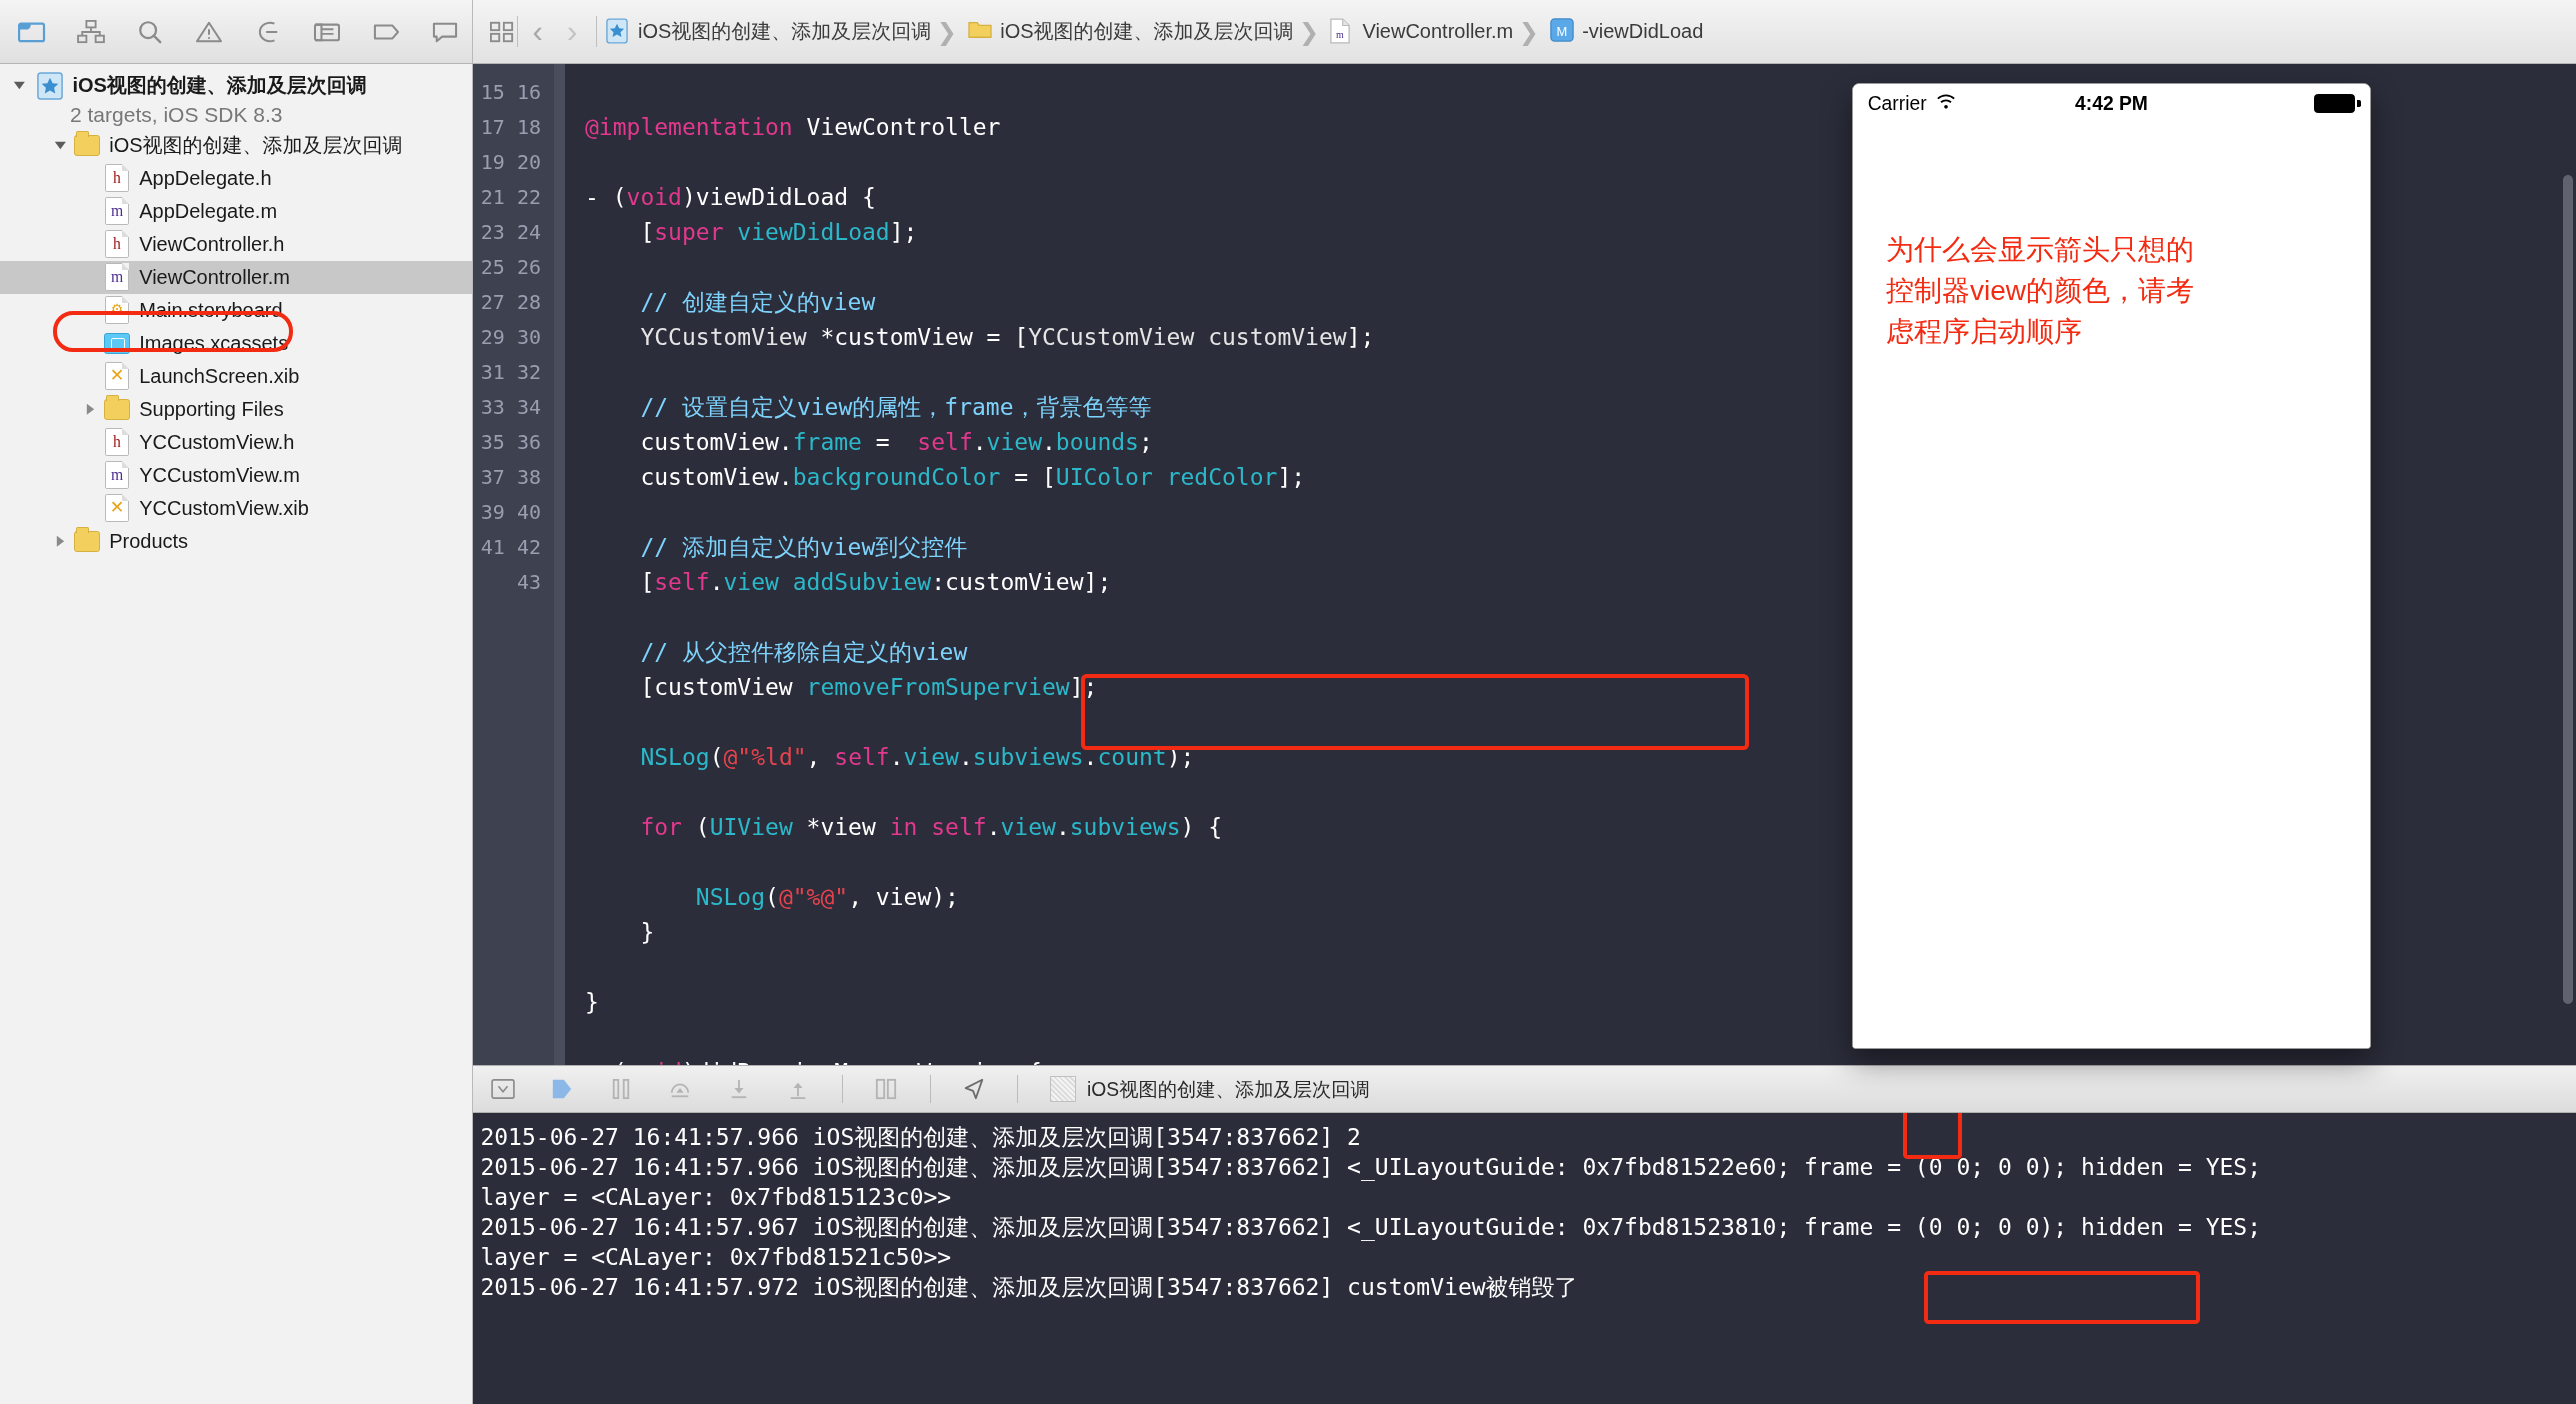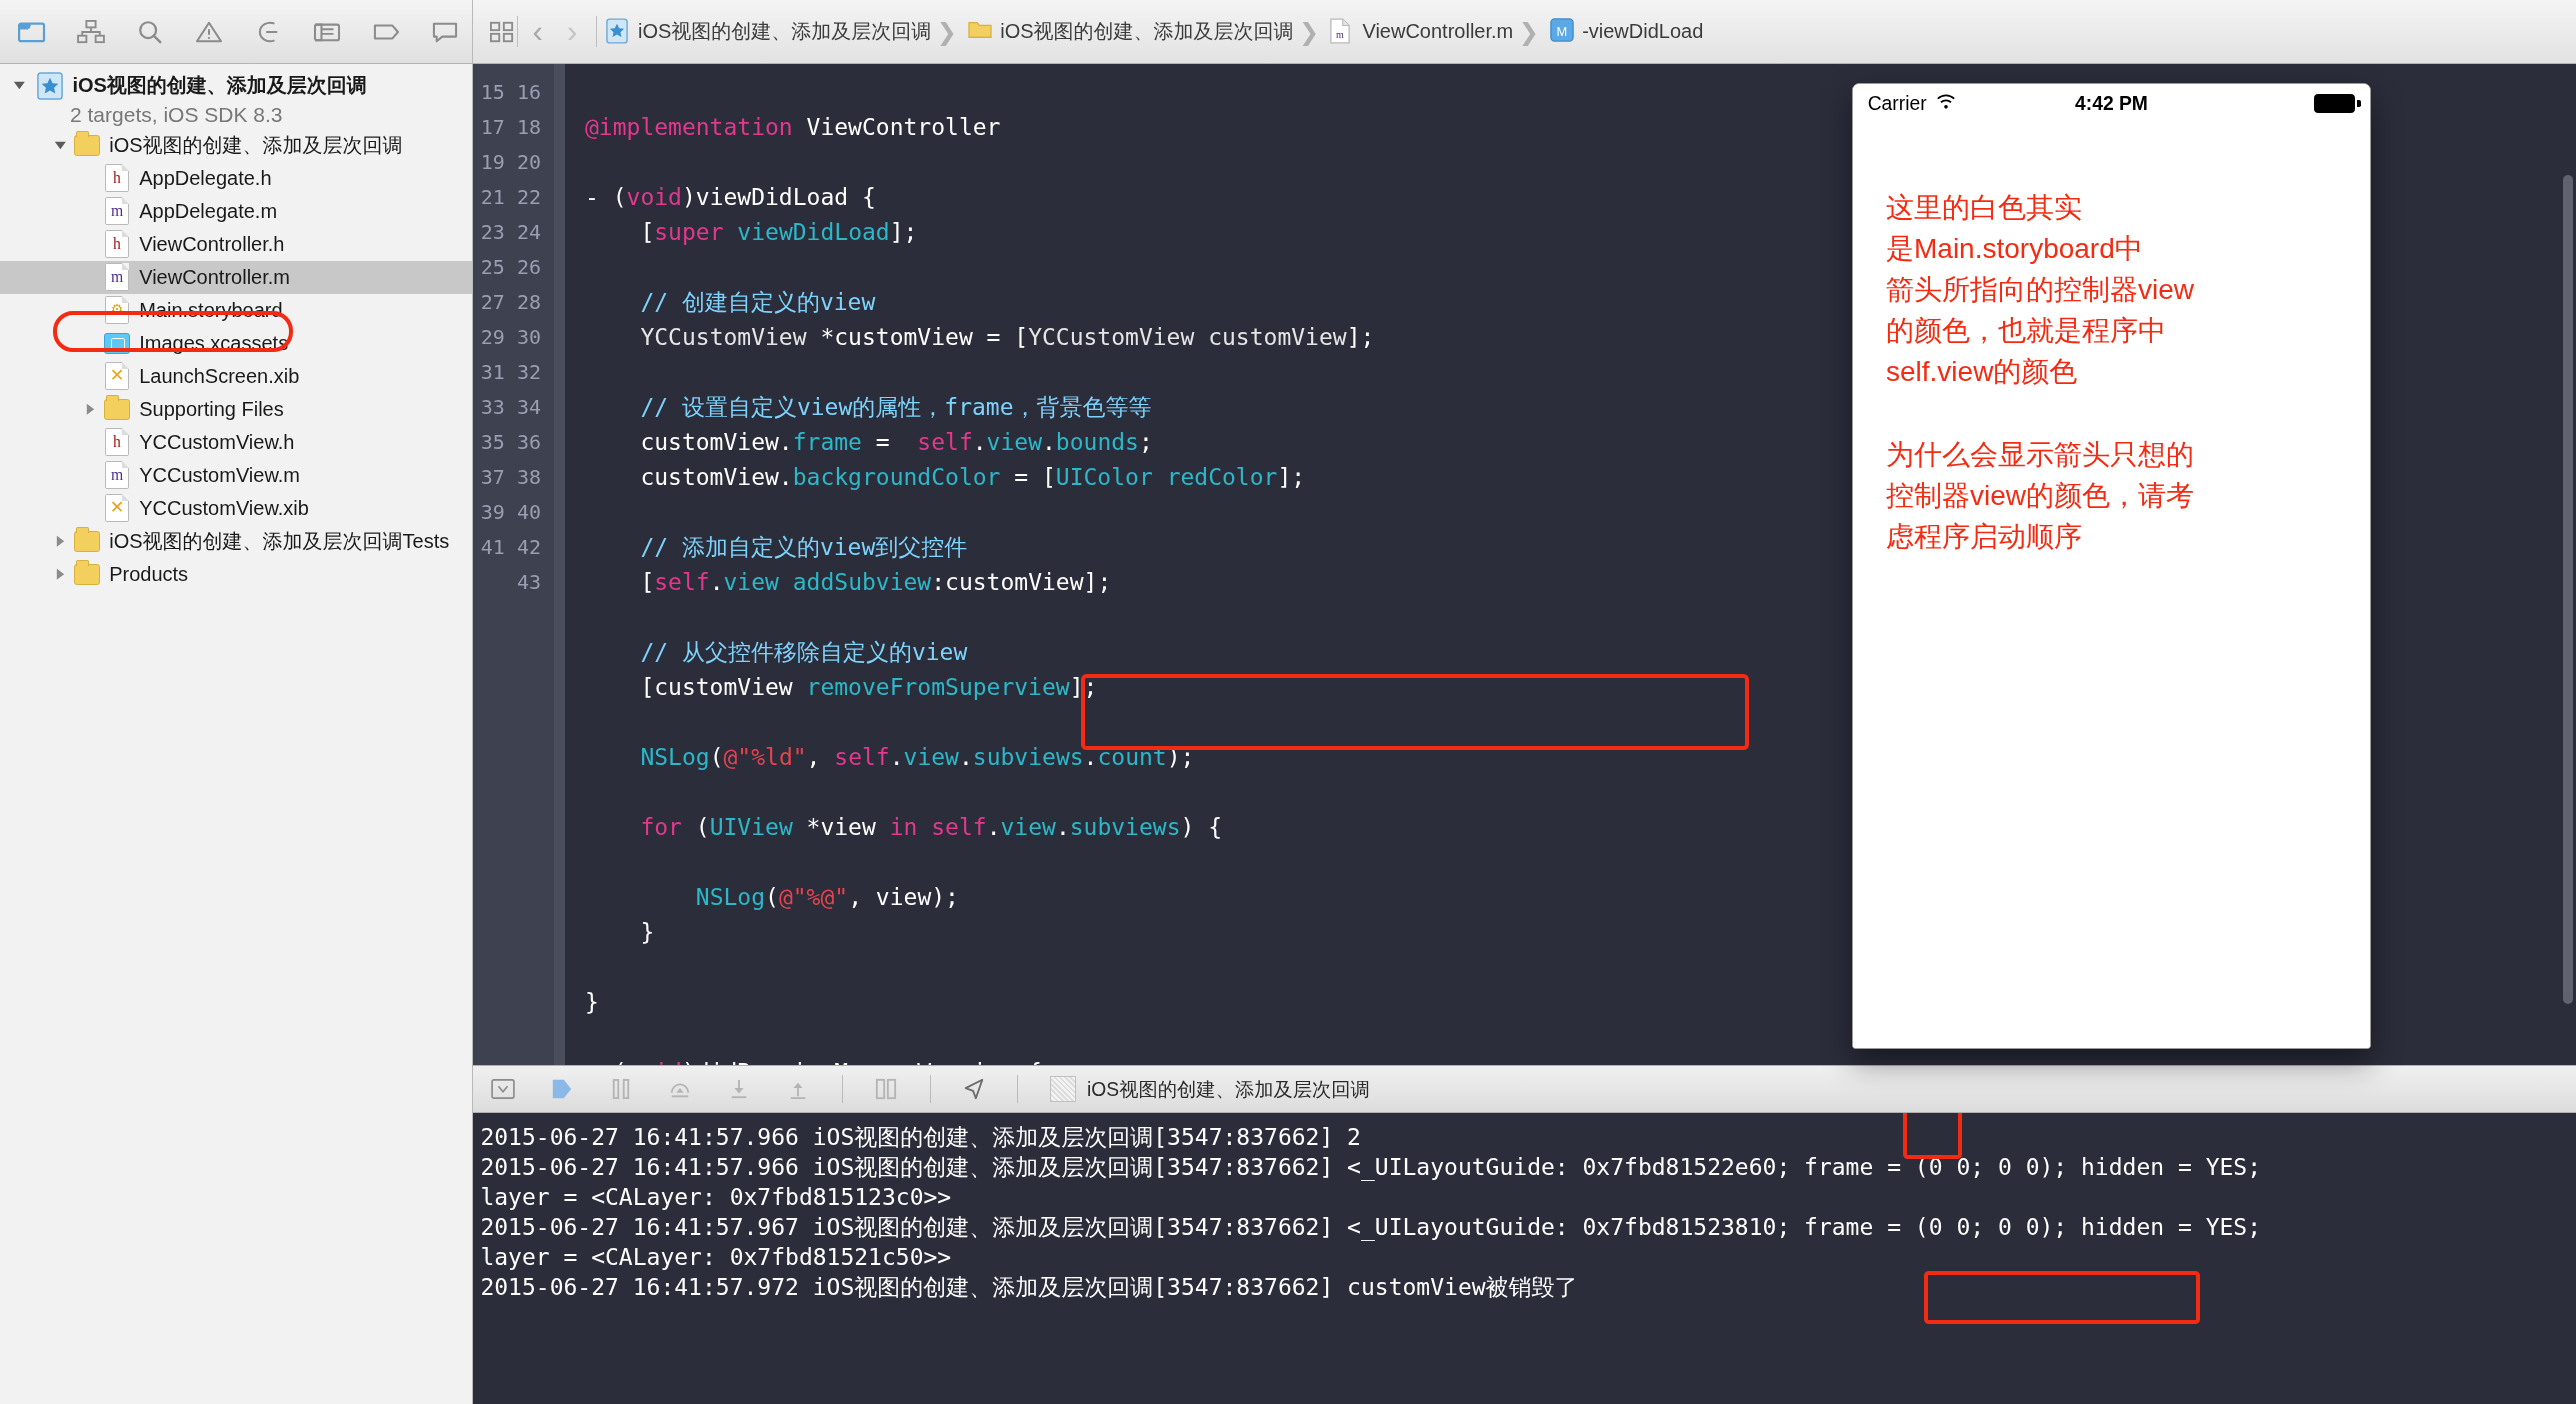--- a/index.html
+++ b/index.html
@@ -375,31 +375,20 @@
               <span class="doc m">m</span>
             </span>
             <span class="label">YCCustomView.m</span>
           </div>
           <div class="row">
             <span class="tw" style="margin-left:76px"></span>
             <span class="ficon" style="display:flex;align-items:center;justify-content:center;">
               <span class="doc x">✕</span>
             </span>
             <span class="label">YCCustomView.xib</span>
-          </div>
-          <div class="row">
-            <span class="tw" style="margin-left:46px">
-              <svg width="11" height="14.7" viewBox="0 0 12 16">
-                <path d="M2 2 L10 8 L2 14 Z" fill="#8a8a8a"></path>
-              </svg>
-            </span>
-            <span class="ficon" style="display:flex;align-items:center;justify-content:center;">
-              <span class="folder"></span>
-            </span>
-            <span class="label">iOS视图的创建、添加及层次回调Tests</span>
           </div>
           <div class="row">
             <span class="tw" style="margin-left:46px">
               <svg width="11" height="14.7" viewBox="0 0 12 16">
                 <path d="M2 2 L10 8 L2 14 Z" fill="#8a8a8a"></path>
               </svg>
             </span>
             <span class="ficon" style="display:flex;align-items:center;justify-content:center;">
               <span class="folder"></span>
             </span>
@@ -553,25 +542,20 @@
               <path d="M2 5 A13 13 0 0 1 20 5" fill="none" stroke="#000" stroke-width="2"></path>
               <path d="M5.5 9 A8.5 8.5 0 0 1 16.5 9" fill="none" stroke="#000" stroke-width="2"></path>
               <circle cx="11" cy="14" r="2" fill="#000"></circle>
             </svg>
         </span>
       </span>
       <span class="sim-time">4:42 PM</span>
       <span class="battery"></span>
     </div>
     <div class="sim-screen">
-      <div class="anno">这里的白色其实
-是Main.storyboard中
-箭头所指向的控制器view
-的颜色，也就是程序中
-self.view的颜色</div>
       <div class="anno second">为什么会显示箭头只想的
 控制器view的颜色，请考
 虑程序启动顺序</div>
     </div>
   </div>
 
 </div>
 
 
 </body></html>

